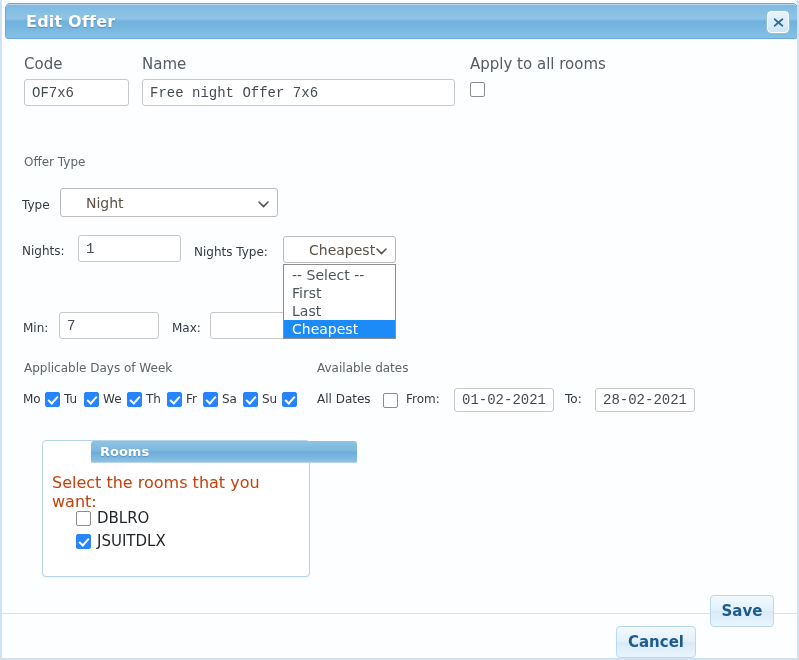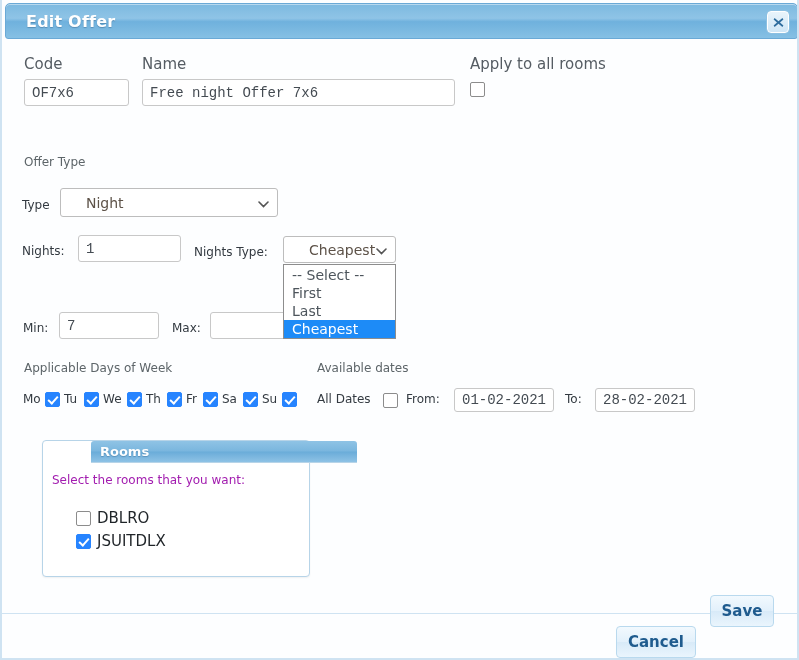--- a/index.html
+++ b/index.html
@@ -167,22 +167,22 @@
   #rooms-header span {
     position: absolute;
     left: 9px; top: 3px;
     font-size: 13px; font-weight: bold;
     color: #ffffff;
     text-shadow: 0 1px 1px rgba(60,110,150,.5);
   }
   #rooms-hint {
     position: absolute;
     left: 9px; top: 32px;
-    font-size: 12px;
-    color: #a21caf;
+    font-size: 16px;
+    color: #c2410c;
   }
   .room-row { position: absolute; }
   .room-label {
     position: absolute;
     font-size: 15px;
     color: #1f2428;
     white-space: nowrap;
   }
 
   

